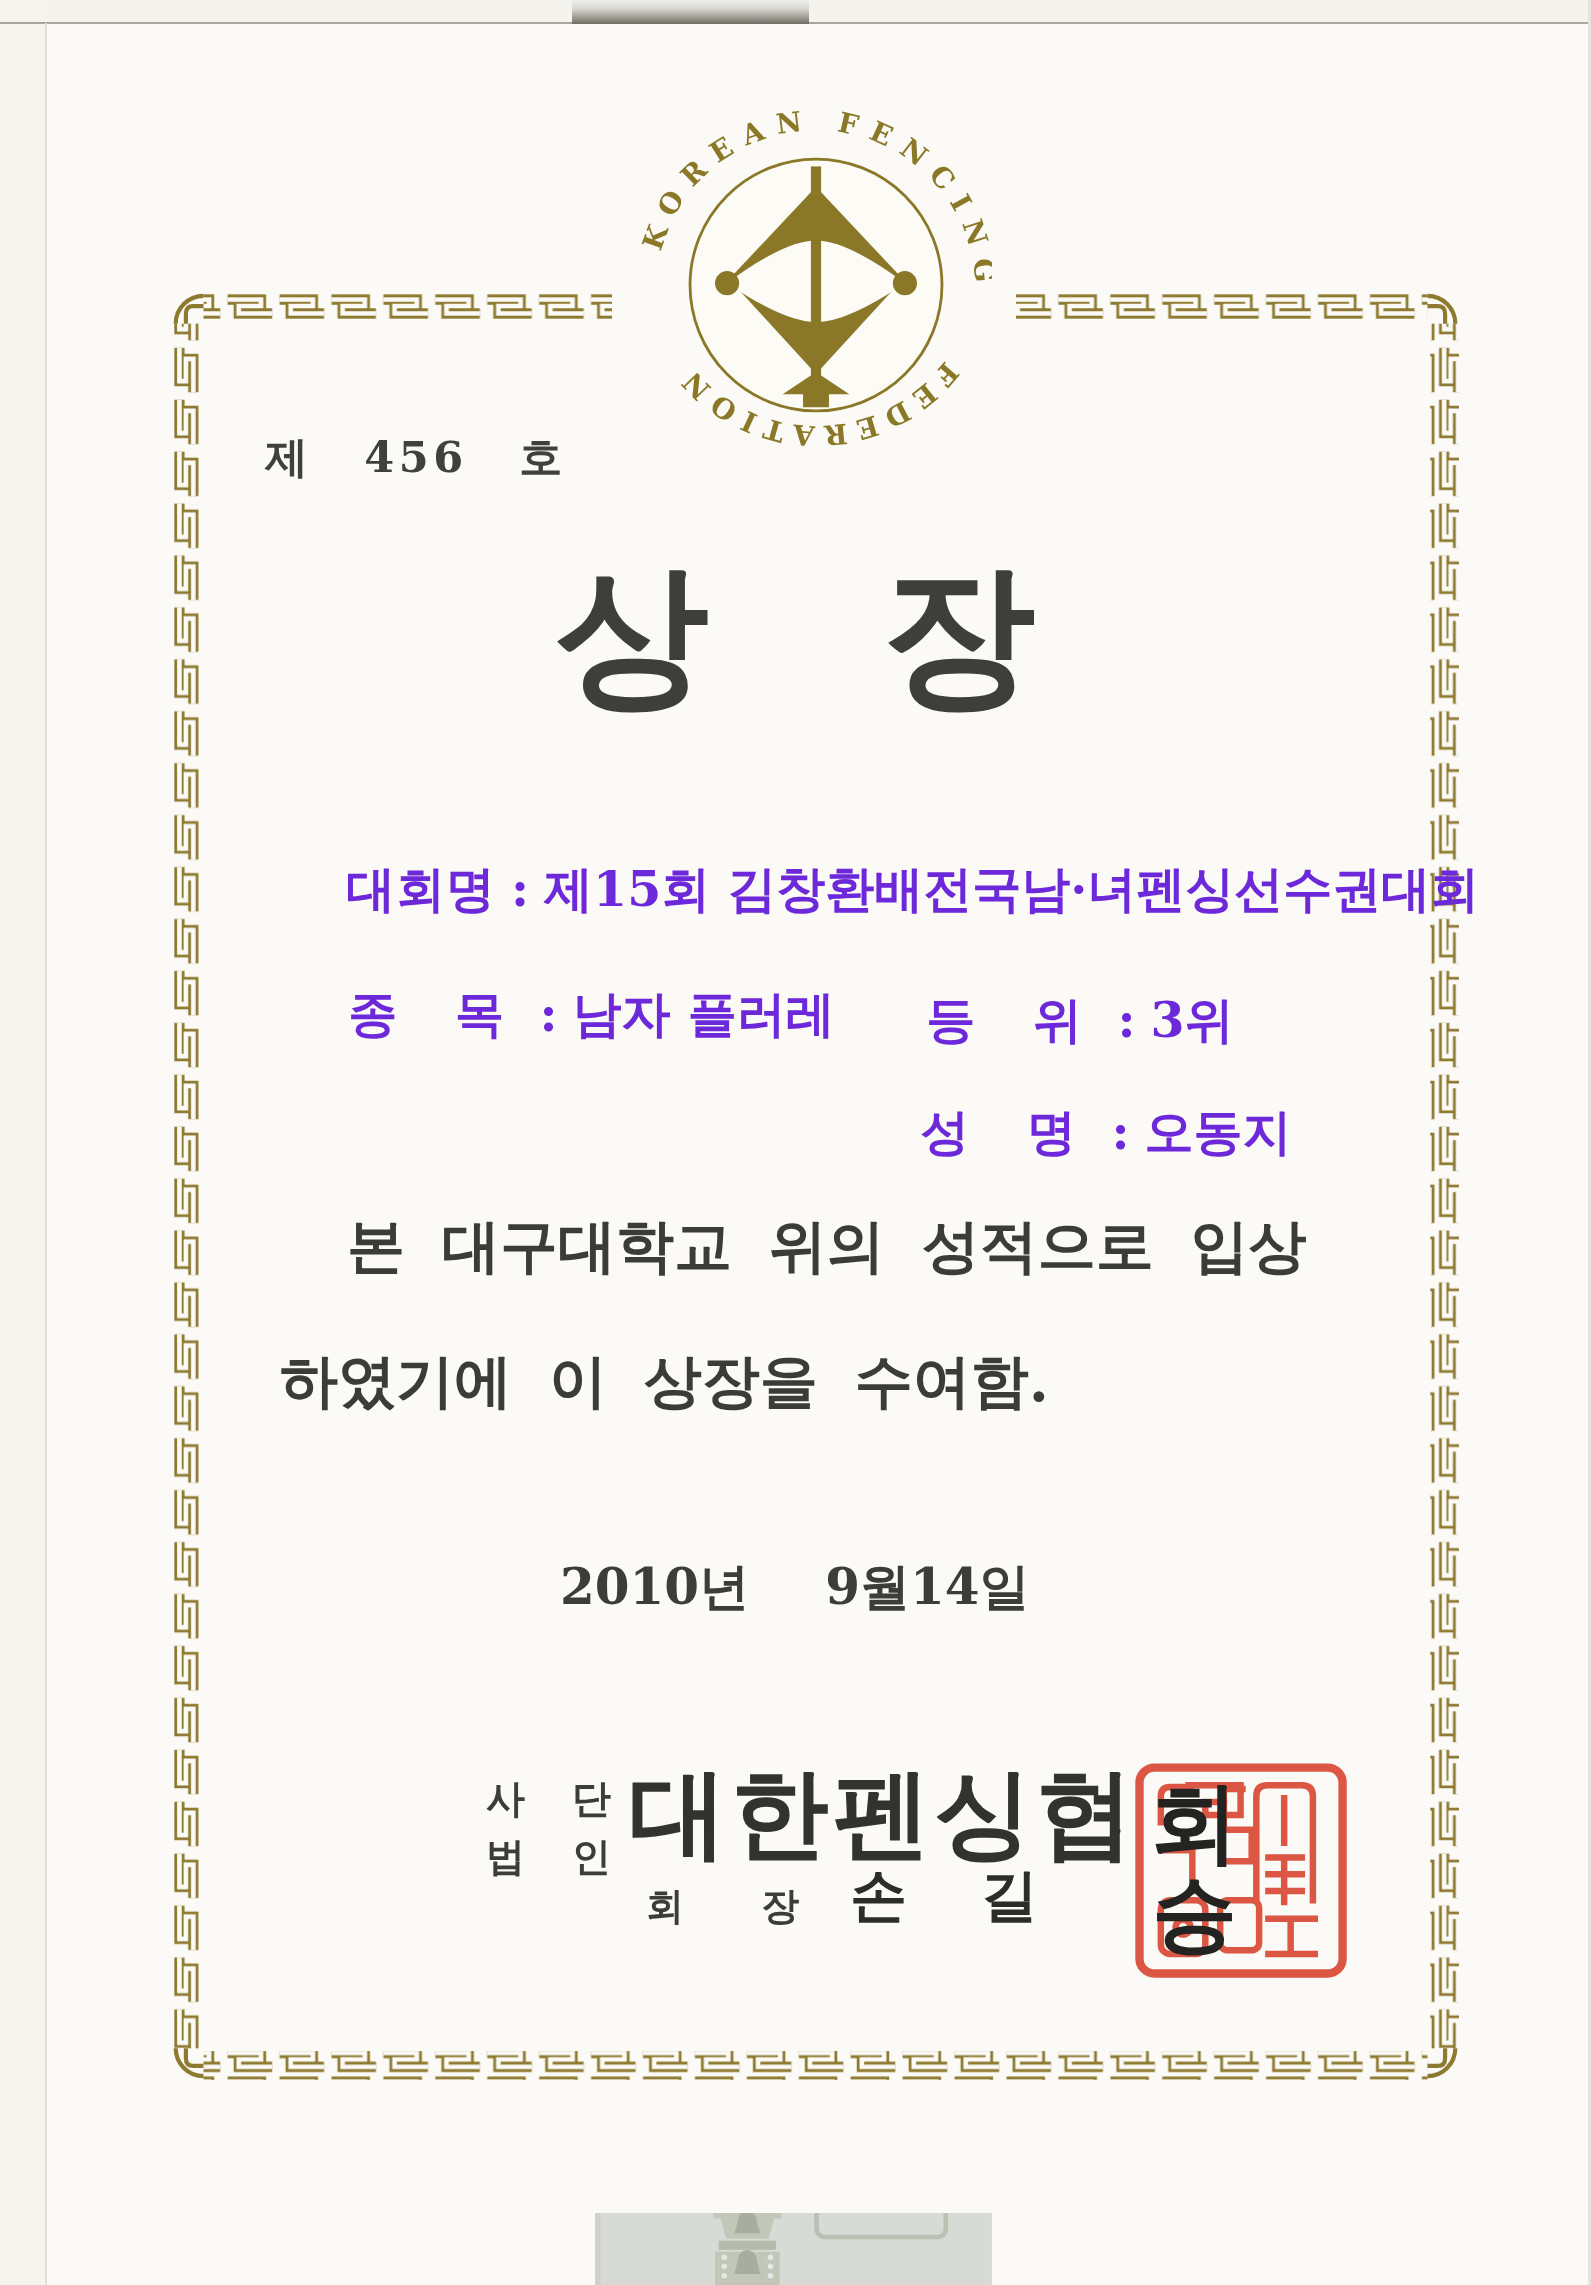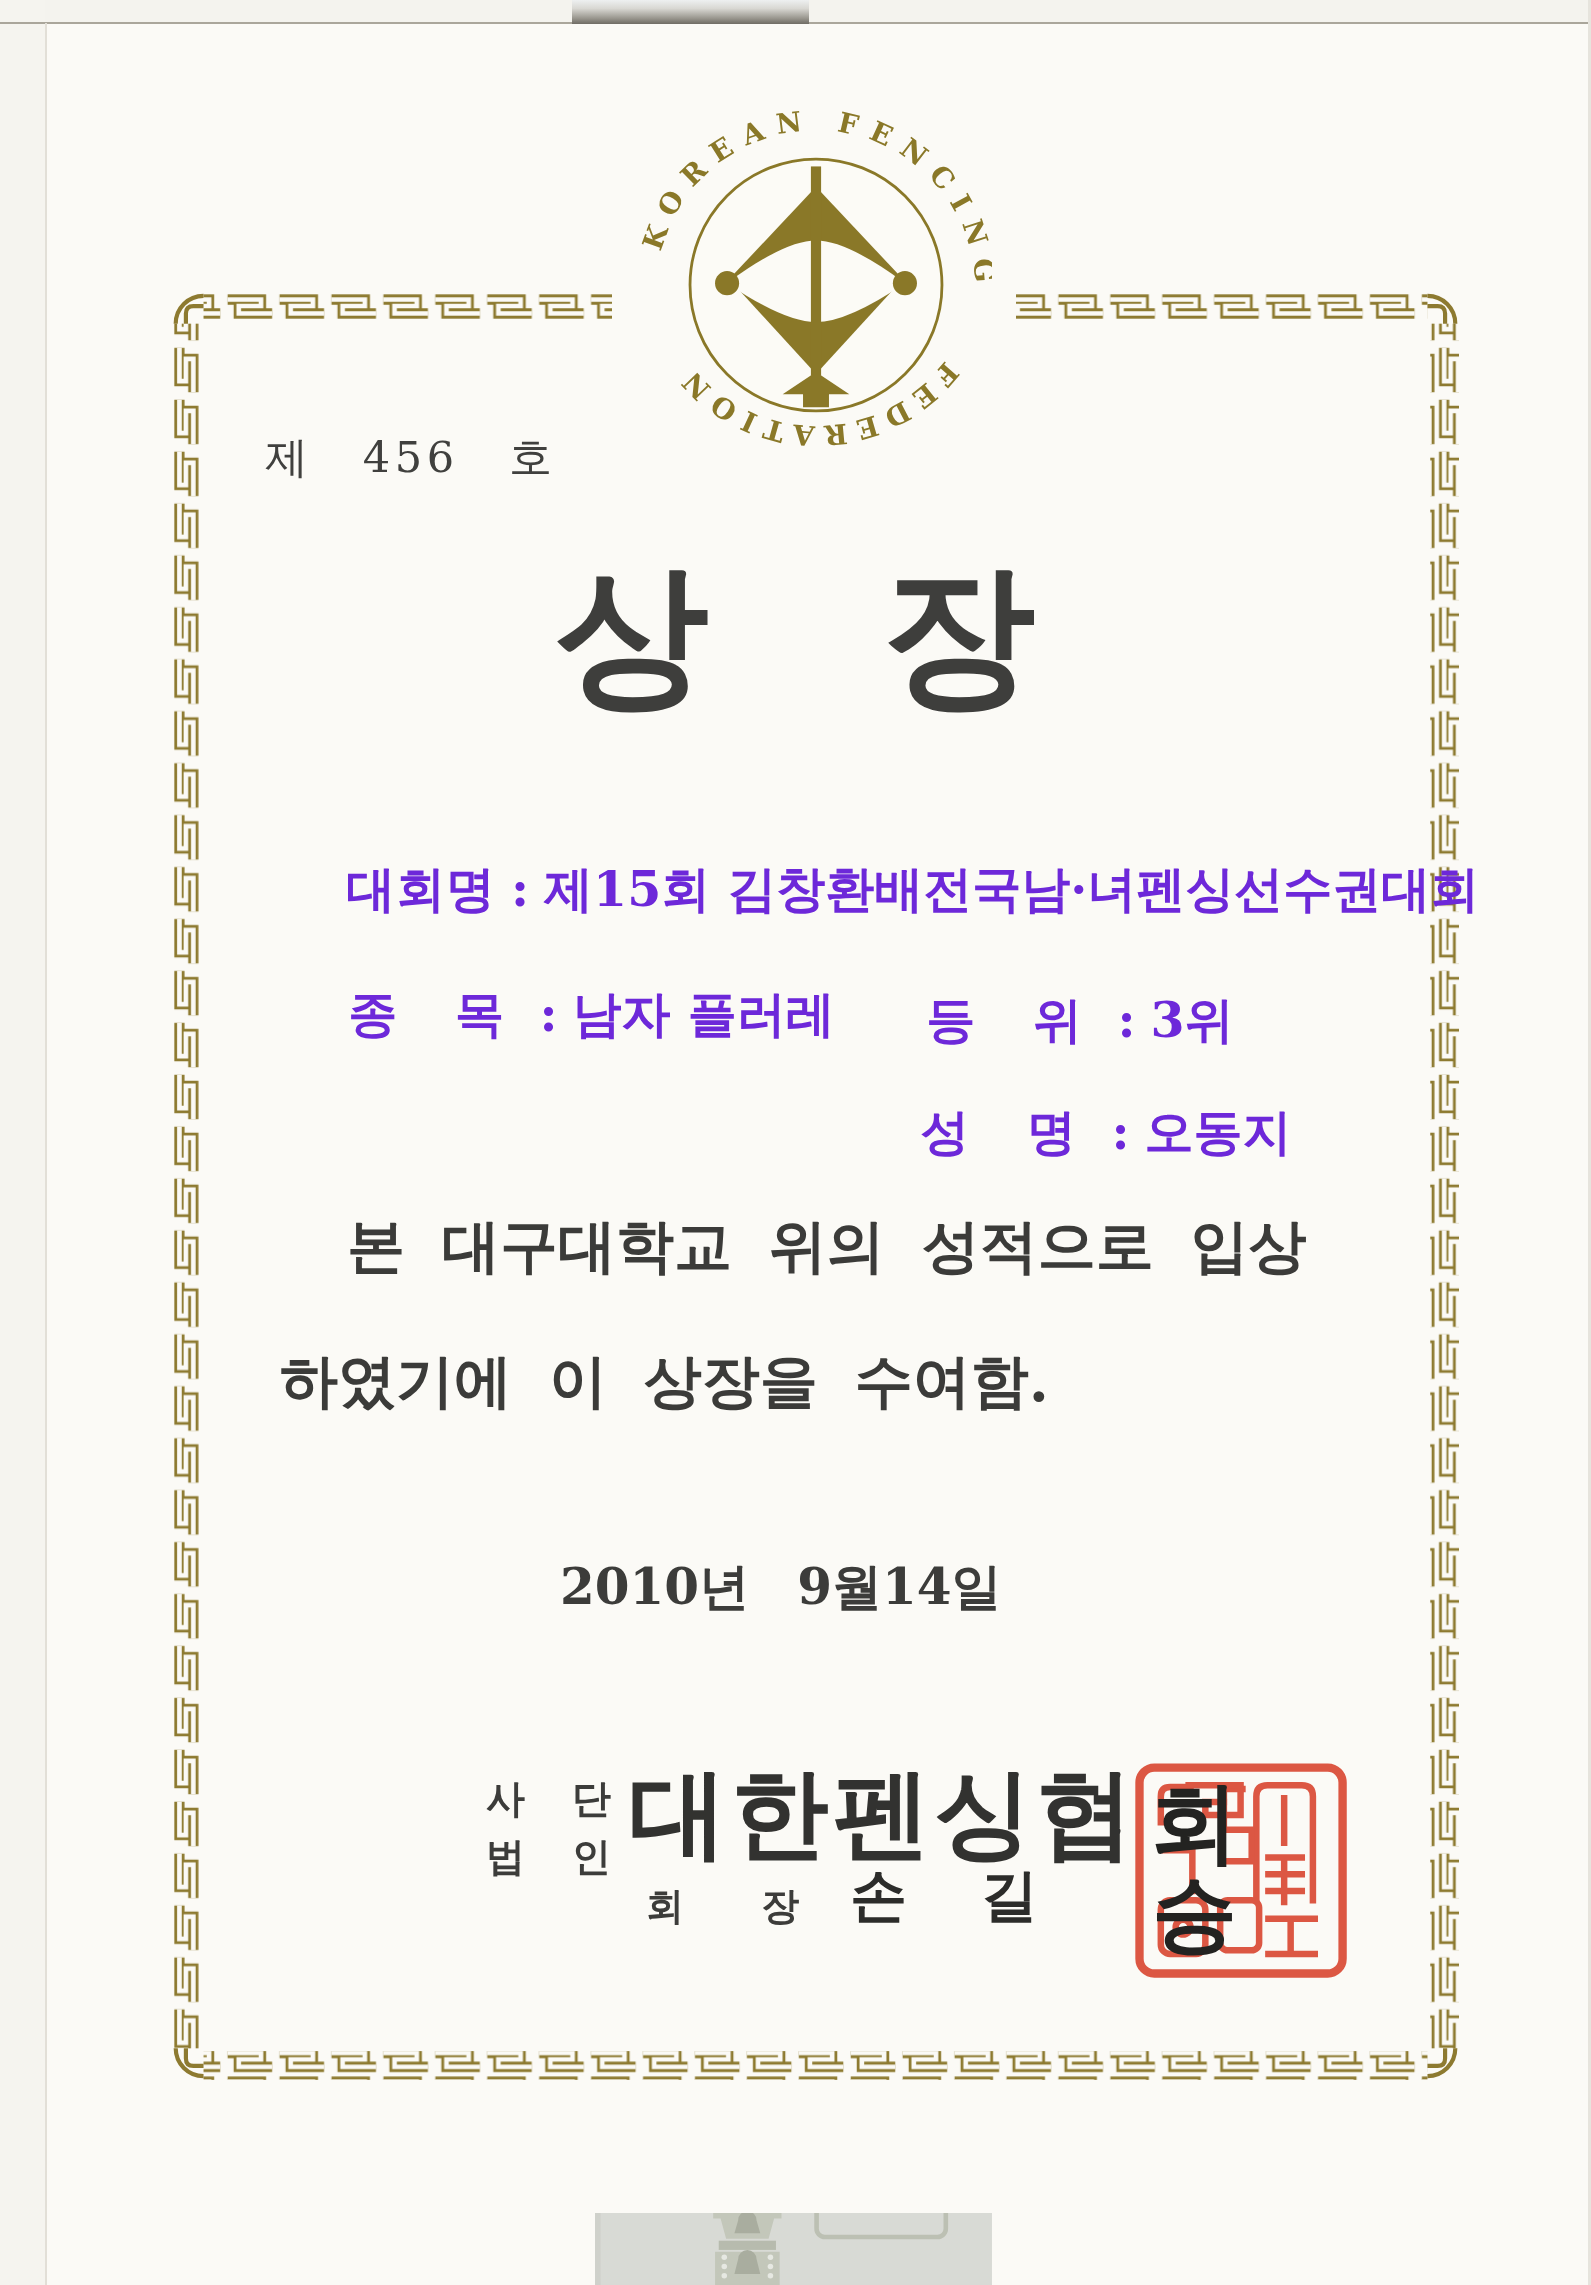--- a/index.html
+++ b/index.html
@@ -18,36 +18,36 @@
   .scan-tab{
     position:absolute;left:572px;top:0;width:237px;height:24px;
     background:linear-gradient(#eef0f0 0%,#d9d8d3 35%,#9b9890 75%,#6f6c64 100%);
   }
   
   .border-svg{position:absolute;left:172px;top:292px;z-index:1;}
   .logo-mask{position:absolute;left:612px;top:275px;width:404px;height:65px;background:#fbfaf6;z-index:2;}
   .logo-svg{position:absolute;left:640px;top:109px;z-index:3;}
   
   .abs{position:absolute;line-height:1;z-index:4;}
-  .doc-number{left:265px;top:436px;font-size:43px;font-weight:400;letter-spacing:4.6px;word-spacing:32px;white-space:pre;color:#40403e;}
+  .doc-number{left:265px;top:436px;font-size:43px;font-weight:700;letter-spacing:4.6px;word-spacing:32px;white-space:pre;color:#40403e;}
   .cert-title{left:555px;top:557px;font-size:154px;font-weight:800;word-spacing:119px;white-space:pre;color:#3e3e3c;}
   .frow{font-size:49px;font-weight:700;white-space:pre;color:#6d28d9;}
   .frow .sep{margin:0 15px;}
   .row1{left:278px;top:816px;}
   .row1 .lbl{letter-spacing:0.9px;}
   .row2a{left:280px;top:941px;}
   .row2b{left:858px;top:947px;}
   .row3a{left:280px;top:1059px;}
   .row3b{left:852px;top:1059px;}
   .lbl-sp{letter-spacing:20.4px;}
   .body-line{font-size:58px;font-weight:600;word-spacing:16.7px;white-space:pre;color:#3b3b39;}
   .body1{left:347px;top:1217px;}
   .body2{left:280px;top:1352px;}
   .date-row{left:560px;top:1562px;display:flex;align-items:flex-start;font-size:50px;font-weight:600;color:#3c3c3a;}
-  .date-row .g1{margin-right:48px;}
+  .date-row .g1{margin-right:76px;}
   .date-row .g2{}
   .entity{left:486px;top:1779px;font-size:39px;font-weight:600;letter-spacing:16.7px;color:#3c3c3a;display:flex;flex-direction:column;row-gap:18.6px;justify-content:flex-end;}
   .org-main{left:629px;top:1764px;font-size:98px;font-weight:700;letter-spacing:3.7px;color:#323230;}
   .org-seal-char{left:1150px;top:1777px;font-size:89px;font-weight:800;color:#232321;z-index:5;}
   .role{left:646px;top:1887px;font-size:38px;font-weight:700;letter-spacing:32px;color:#3c3c3a;}
   .pres-name{left:850px;top:1866px;font-size:57px;font-weight:700;word-spacing:54px;white-space:pre;color:#2c2c2a;}
   .pres-seal-char{left:1152px;top:1870px;font-size:85px;font-weight:800;color:#232321;z-index:5;}
   .seal-svg{position:absolute;left:1133px;top:1761px;z-index:4;}
   .artifact-svg{position:absolute;left:594px;top:2213px;z-index:6;}
 </style>

